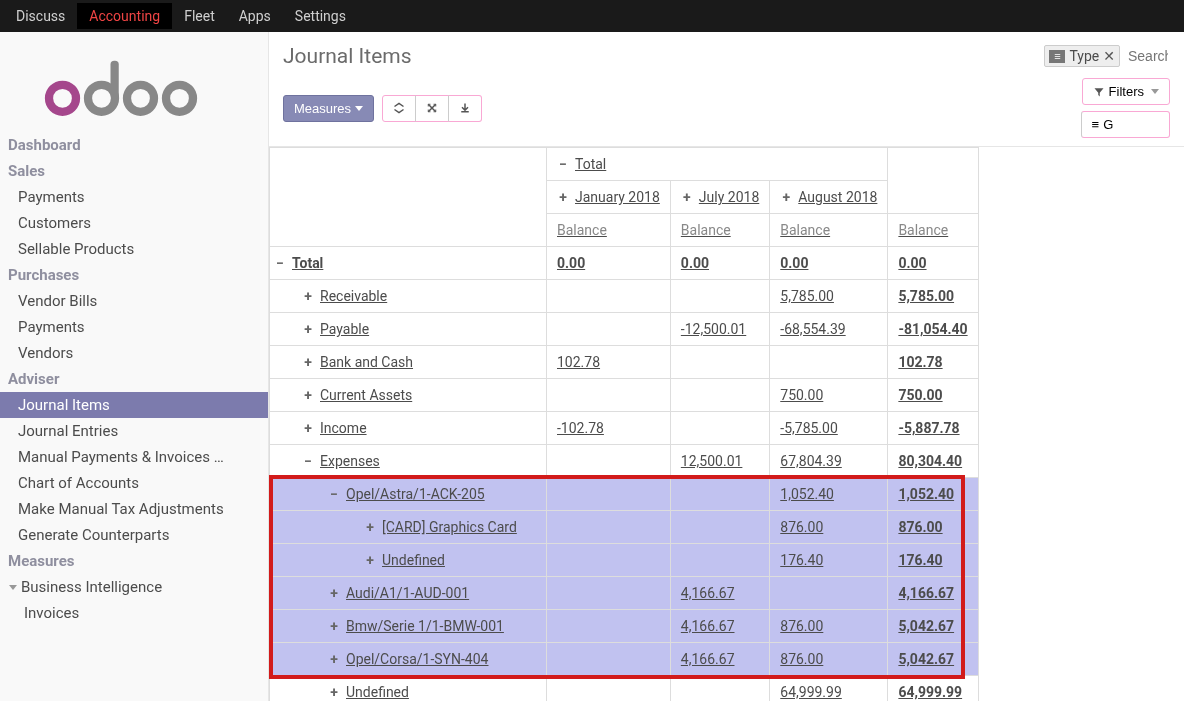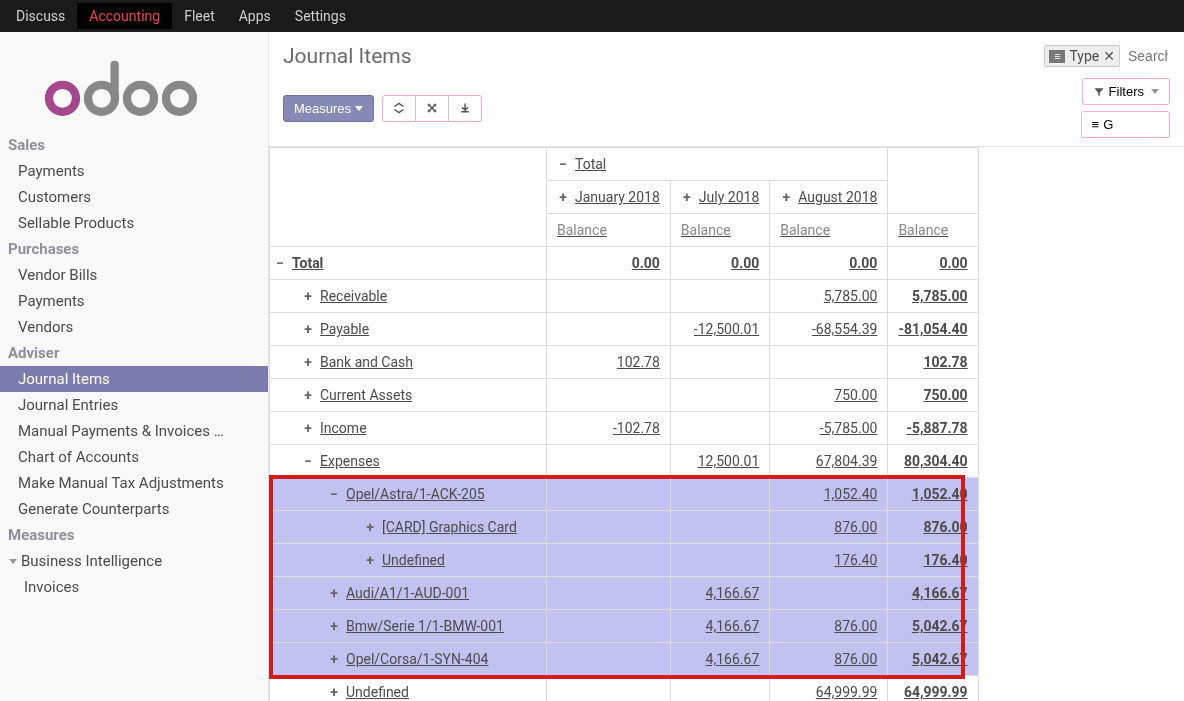--- a/index.html
+++ b/index.html
@@ -135,21 +135,21 @@
 }
 table.pivot th.col-header {
   text-align: left;
   font-weight: 400;
 }
 table.pivot th.bal {
   text-align: left;
   color:#888;
   font-weight:400;
 }
-table.pivot td.num { text-align: right; font-variant-numeric: tabular-nums; }
+table.pivot td.num { font-variant-numeric: tabular-nums; }
 table.pivot td.label-cell { text-align: left; }
 table.pivot tr.total-row td { font-weight: 700; }
 table.pivot td.total-col { font-weight: 700; }
 .indent-0 { padding-left: 4px !important; }
 .indent-1 { padding-left: 32px !important; }
 .indent-2 { padding-left: 58px !important; }
 .indent-3 { padding-left: 94px !important; }
 .toggle {
   display:inline-block;
   width:12px;
@@ -199,20 +199,21 @@
         <svg viewBox="0 0 240 80">
           <circle cx="30" cy="55" r="18" fill="none" stroke="#a5478c" stroke-width="11"></circle>
           <circle cx="82" cy="55" r="18" fill="none" stroke="#888888" stroke-width="11"></circle>
           <rect x="94" y="5" width="11" height="50" rx="5" fill="#888"></rect>
           <circle cx="134" cy="55" r="18" fill="none" stroke="#888888" stroke-width="11"></circle>
           <circle cx="186" cy="55" r="18" fill="none" stroke="#888888" stroke-width="11"></circle>
         </svg>
       </div>
     </div>
     <div id="sidebar-content">
+        <div class="sidebar-section">Dashboard</div>
         <div class="sidebar-section">Sales</div>
         <div class="sidebar-item">Payments</div>
         <div class="sidebar-item">Customers</div>
         <div class="sidebar-item">Sellable Products</div>
         <div class="sidebar-section">Purchases</div>
         <div class="sidebar-item">Vendor Bills</div>
         <div class="sidebar-item">Payments</div>
         <div class="sidebar-item">Vendors</div>
         <div class="sidebar-section">Adviser</div>
         <div class="sidebar-item active">Journal Items</div>

